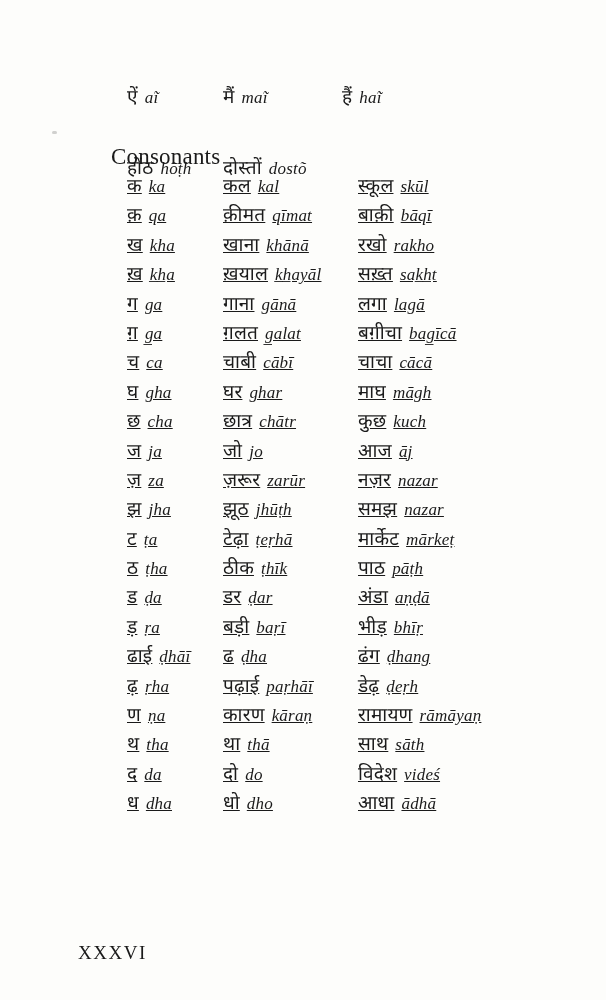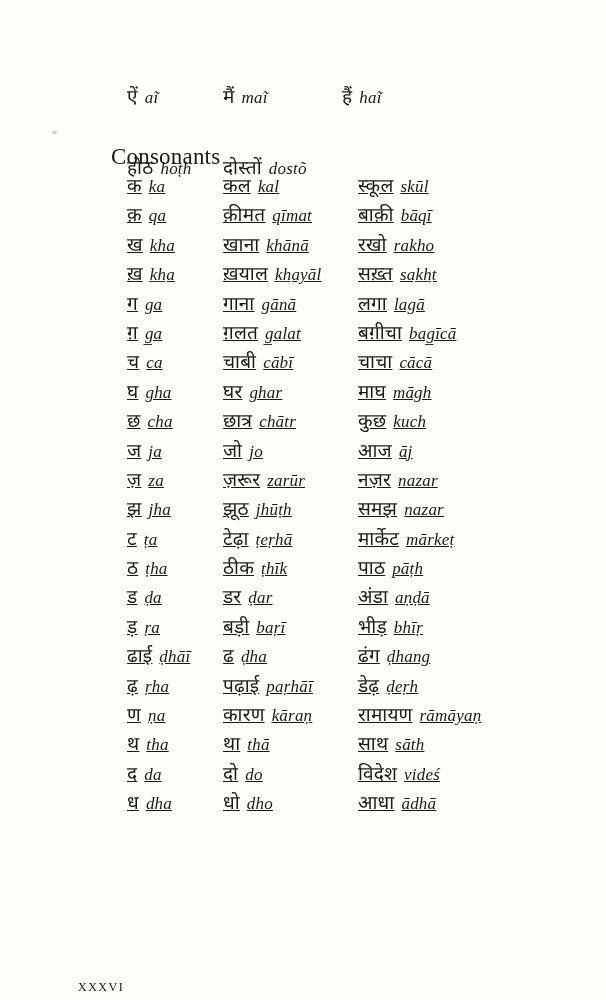--- a/index.html
+++ b/index.html
@@ -46,21 +46,21 @@
   .consonant-block {
     position: absolute; left: 127px; top: 171px; right: 10px;
   }
   .consonant-block .row {
     grid-template-columns: 96px 135px auto;
     line-height: 29.4px; height: 29.4px; text-decoration: underline;
   }
 
   .page-number {
     position: absolute; left: 78px; top: 942px;
-    font-size: 12px; letter-spacing: 1.5px; margin-top: 38px;
+    font-size: 19px; letter-spacing: 1.5px;
   }
 
   .scan-artifact {
     position: absolute; left: 52px; top: 131px;
     width: 5px; height: 3px;
     background: #9a9a96; opacity: .45; border-radius: 2px;
   }
 </style>
 </head>
 <body>

